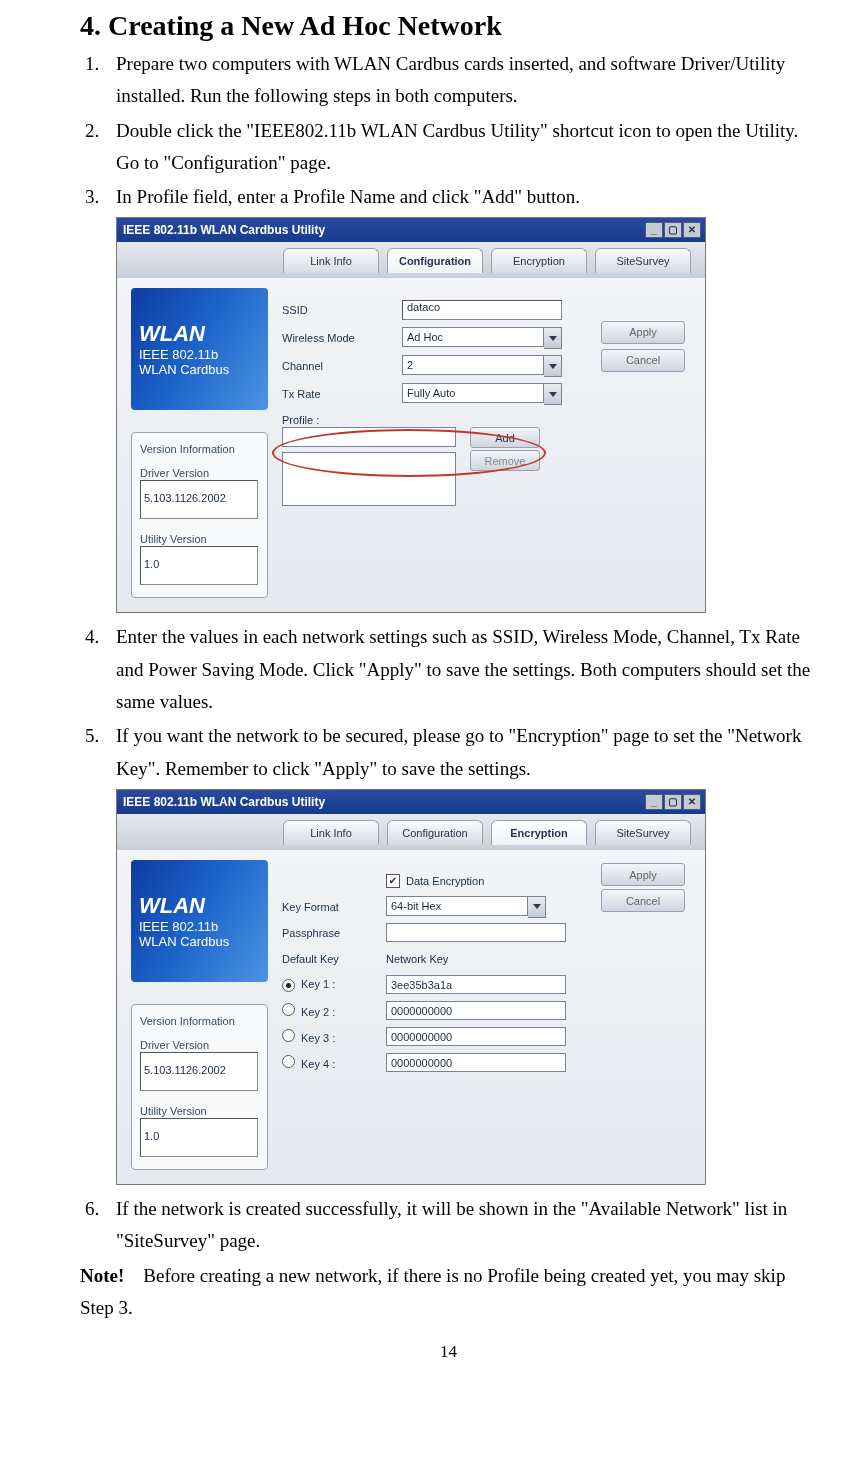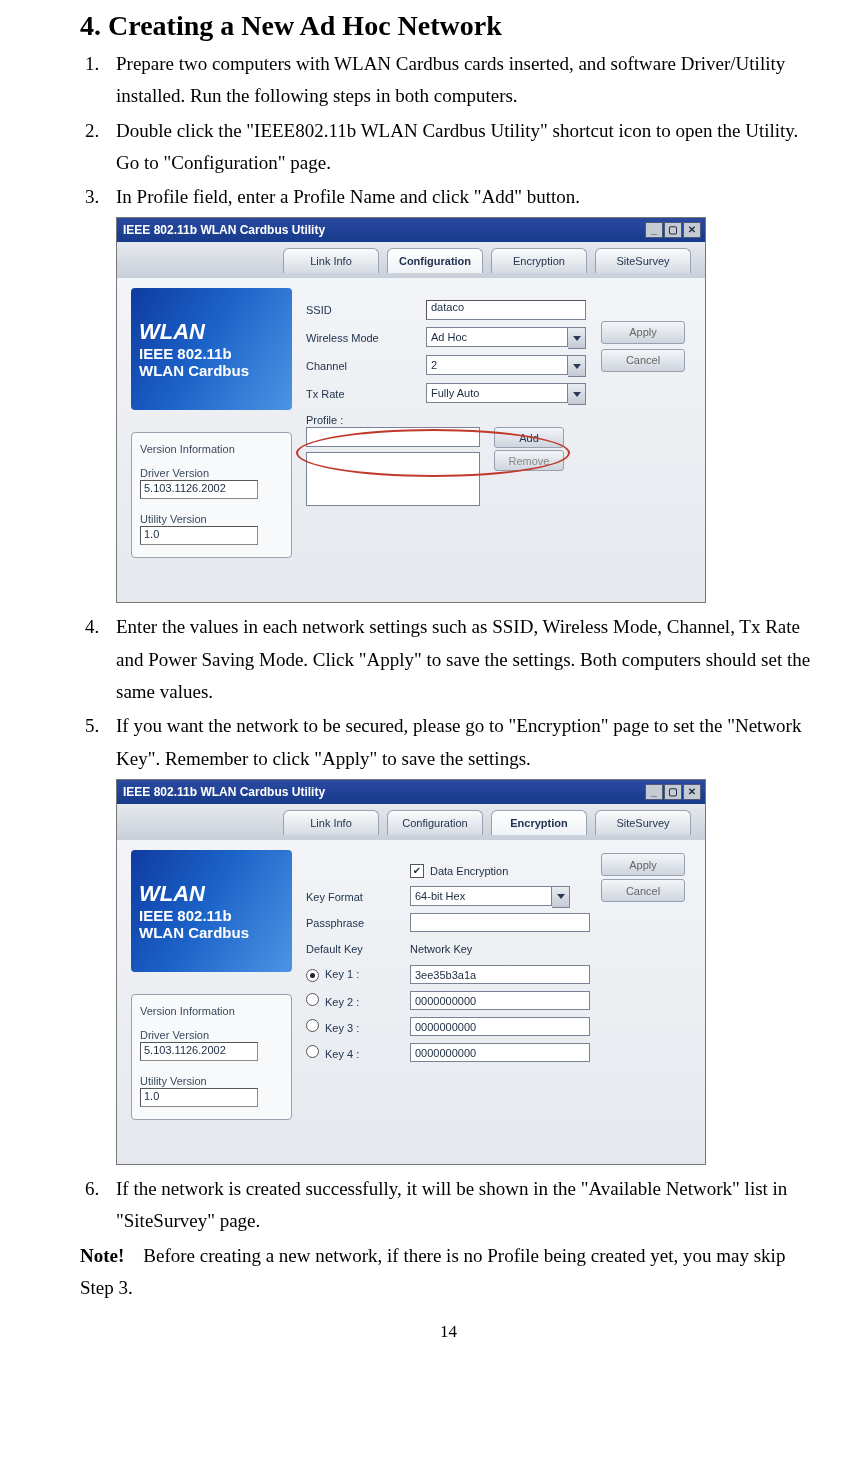--- a/index.html
+++ b/index.html
@@ -13,28 +13,28 @@
 
 
 .util-window{width:588px;margin:4px 0 8px 0;border:1px solid #777;background:#dadde2;font-family:Tahoma,Arial,sans-serif;font-size:11px;color:#1a2a40;}
 .titlebar{background:linear-gradient(#2a4aa0,#173a8c);color:#fff;display:flex;align-items:center;justify-content:space-between;padding:2px 4px 2px 6px;font-weight:bold;font-size:12px;height:20px;}
 .titlebar .wbtns{display:flex;gap:1px;}
 .titlebar .wbtn{width:16px;height:14px;background:#c6cbd3;border:1px solid #4a5b7c;display:flex;align-items:center;justify-content:center;font-size:10px;color:#1a2a40;line-height:1;}
 .tabrow{display:flex;justify-content:flex-end;padding:6px 14px 0 0;background:linear-gradient(#e6e9ee,#c9cfd9);height:30px;gap:8px;}
 .tab{width:94px;height:24px;background:linear-gradient(#fafbfc,#d6dbe3);border:1px solid #9aa2b0;border-bottom:none;border-radius:6px 6px 0 0;display:flex;align-items:center;justify-content:center;font-size:11px;color:#22344f;}
 .tab.active{background:linear-gradient(#fff,#eff2f6);font-weight:bold;}
 .util-body{display:flex;padding:10px 14px 14px 14px;gap:14px;background:linear-gradient(#f2f4f7,#e5e8ed);min-height:300px;}
-.sidebar{width:161px;}
+.sidebar{width:137px;}
 .logo-card{height:106px;background:linear-gradient(120deg,#0f3ba0,#1b62c8 45%,#4c94e4);border-radius:4px;color:#fff;display:flex;flex-direction:column;justify-content:center;padding:8px;font-family:Arial,sans-serif;}
 .logo-card .wlan{font-size:22px;font-weight:900;font-style:italic;}
-.logo-card .s1{font-size:15px;font-weight:bold;}
+.logo-card .s1{font-size:13px;font-weight:normal;}
 .ver-box{border:1px solid #9aa2b0;background:#f8f9fb;border-radius:4px;padding:10px 8px 12px 8px;margin-top:22px;}
 .ver-box .hdr{font-size:11px;color:#3a4a5f;margin-bottom:12px;}
 .ver-box .lbl{font-size:11px;color:#3a4a5f;margin-top:6px;}
-.ver-box .inp{border:1px solid #888;border-top-color:#555;border-left-color:#555;background:#fff;padding:1px 3px;font-size:11px;width:110px;height:15px;margin-top:1px;}
+.ver-box .inp{border:1px solid #888;border-top-color:#555;border-left-color:#555;background:#fff;padding:11px 3px;font-size:11px;width:110px;height:15px;margin-top:1px;}
 .main{flex:1;padding-top:8px;}
 .row{display:flex;align-items:center;height:28px;}
 .row .l{width:120px;color:#22344f;}
 .tinput{border:1px solid #7a8396;border-top-color:#555;border-left-color:#555;background:#fff;height:18px;width:150px;padding:0 4px;font-size:11px;}
 .sel{display:flex;}
 .sel .sbox{border:1px solid #7a8396;background:#fff;height:18px;width:132px;padding:0 4px;font-size:11px;display:flex;align-items:center;}
 .sel .sarrow{width:17px;height:20px;background:linear-gradient(#e9ecf1,#c4cad5);border:1px solid #7a8396;border-left:none;display:flex;align-items:center;justify-content:center;}
 .sel .sarrow::after{content:"";border-left:4px solid transparent;border-right:4px solid transparent;border-top:5px solid #2a3a55;}
 .btncol{width:90px;margin-left:auto;}
 .btn{width:82px;height:21px;background:linear-gradient(#f3f5f8,#cfd5de);border:1px solid #97a0b0;border-radius:3px;display:flex;align-items:center;justify-content:center;font-size:11px;color:#666;margin-bottom:12px;}

